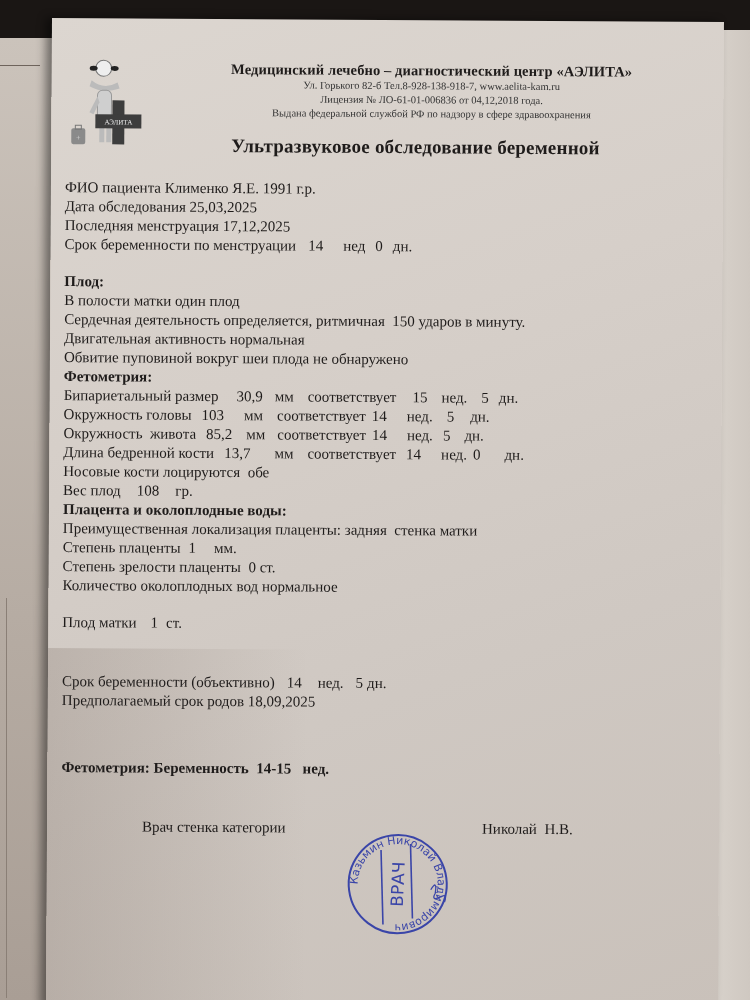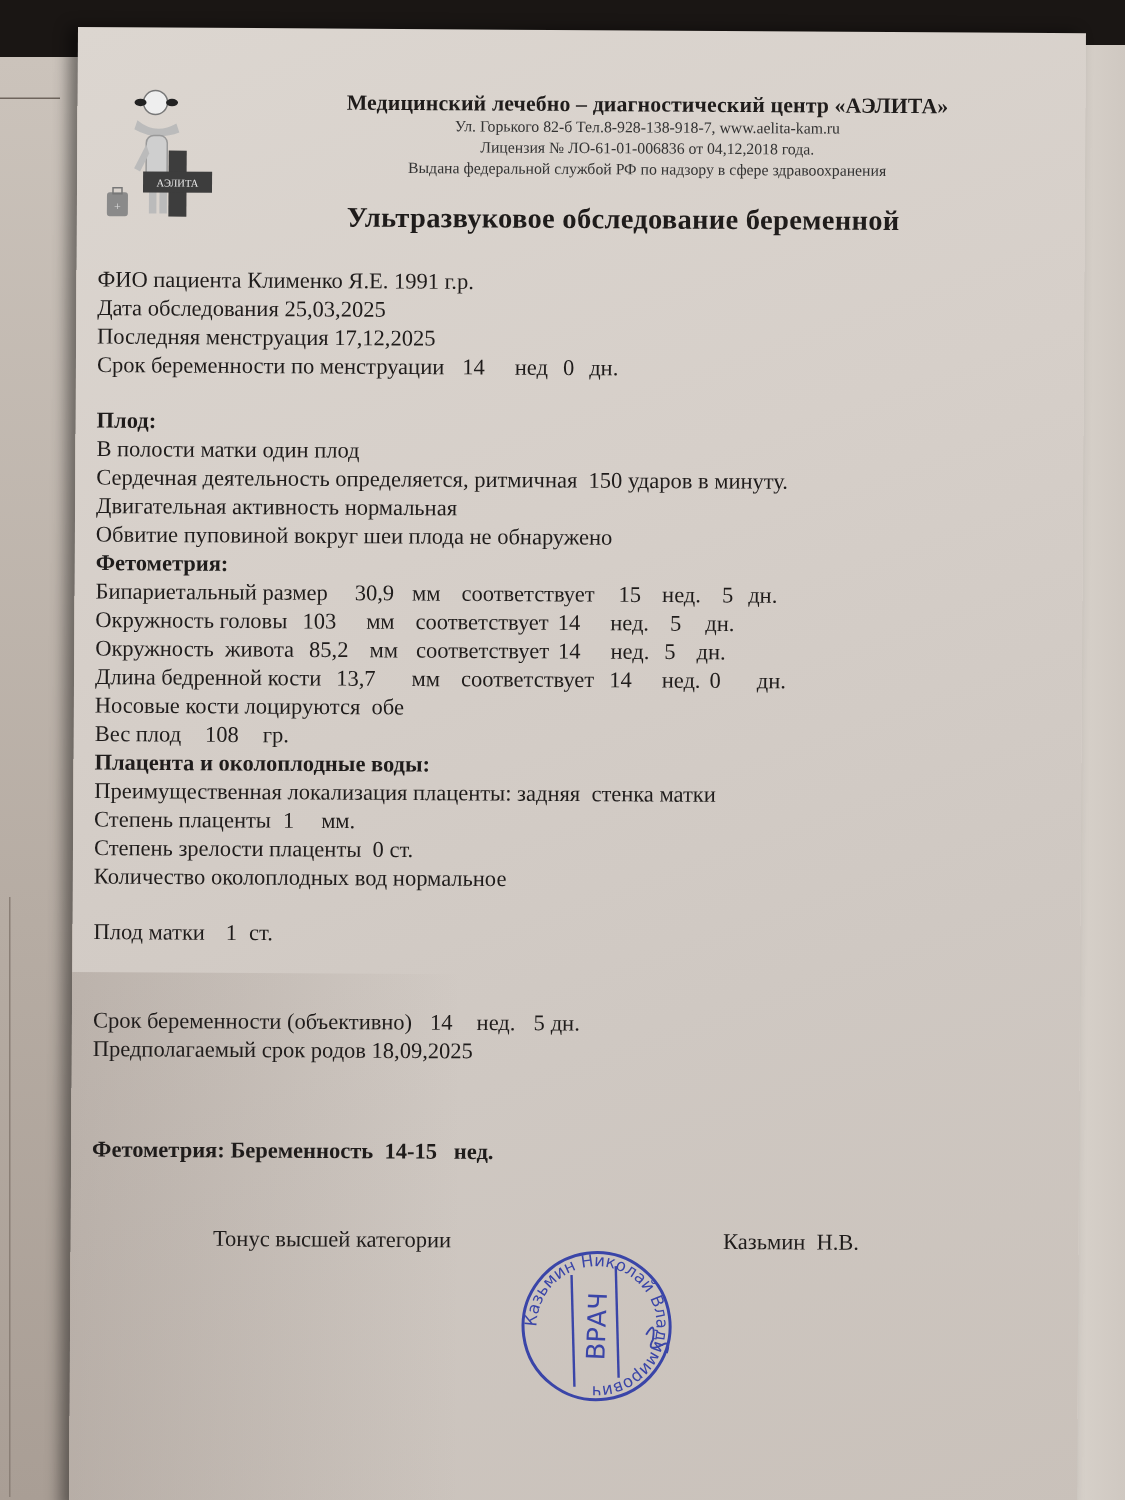--- a/index.html
+++ b/index.html
@@ -134,22 +134,22 @@
 
     <div class="row"><span>Срок беременности (объективно)</span><span class="sp" style="width:12px"></span><span>14</span><span class="sp" style="width:16px"></span><span>нед.</span><span class="sp" style="width:12px"></span><span>5</span><span class="sp" style="width:4px"></span><span>дн.</span></div>
     <div class="row">Предполагаемый срок родов 18,09,2025</div>
 
     <div class="gap-xl"></div>
 
     <div class="row bold"><span>Фетометрия:</span> <span>Беременность  14-15   нед.</span></div>
   </div>
 
   <div class="footer-sign">
-    <span>Тонус высшей категории</span>
-    <span class="doctor-name">Казьмин  Н.В.</span>
+    <span>Врач стенка категории</span>
+    <span class="doctor-name">Николай  Н.В.</span>
   </div>
 
   <svg class="stamp" viewBox="0 0 112 112">
     <defs>
       <path id="stampArc" d="M56,56 m-40,0 a40,40 0 1,1 80,0 a40,40 0 1,1 -80,0"></path>
     </defs>
     <circle cx="56" cy="56" r="49" fill="none" stroke="#3a45a8" stroke-width="2"></circle>
     <text font-size="11" fill="#3a45a8" font-family="DejaVu Sans, sans-serif">
       <textPath href="#stampArc" startOffset="2%">Казьмин Николай Владимирович</textPath>
     </text>

